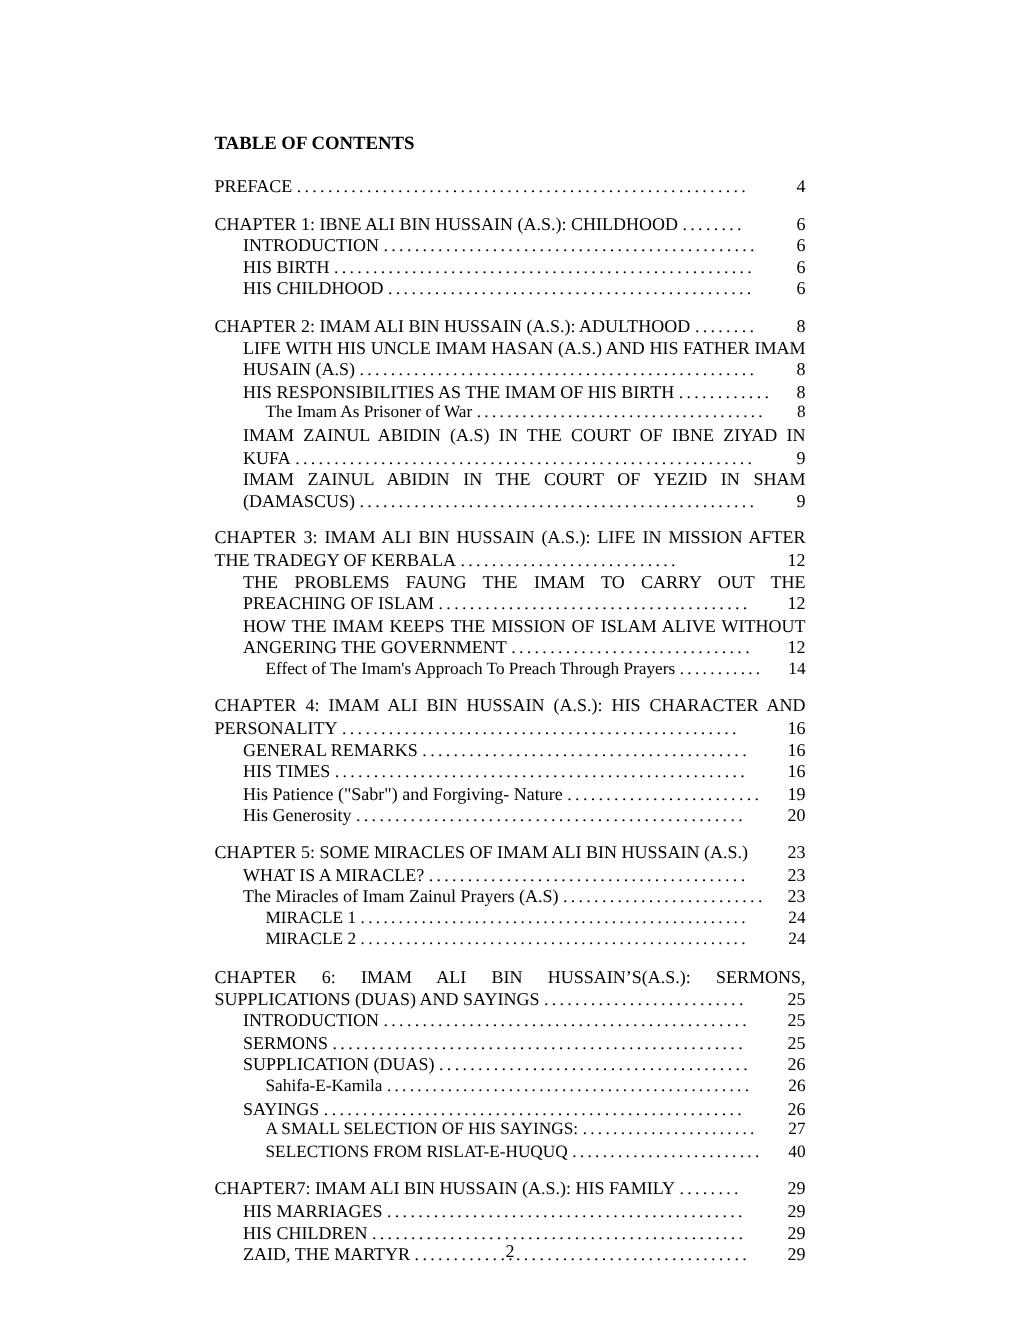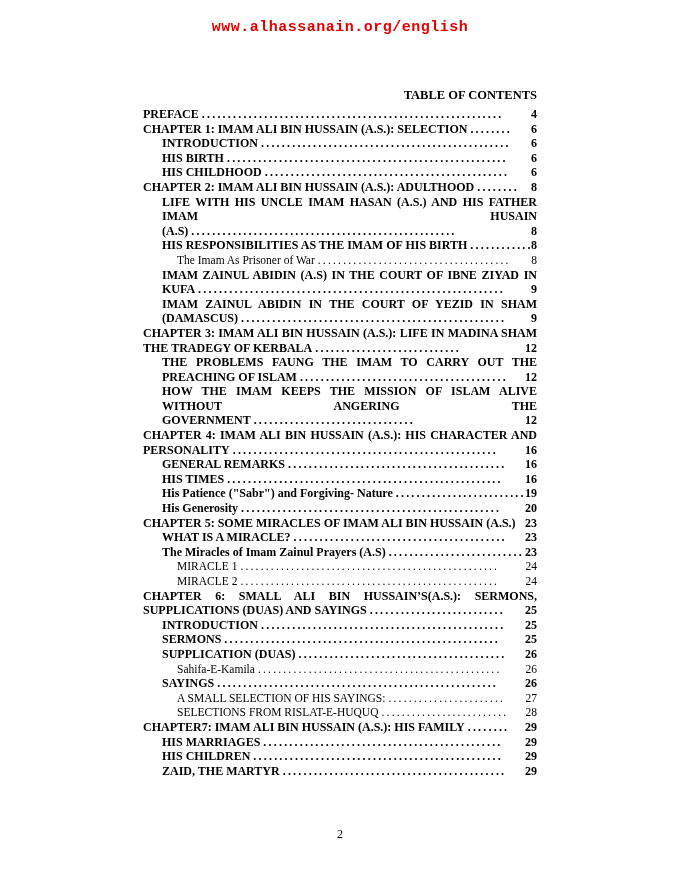--- a/index.html
+++ b/index.html
@@ -29,37 +29,37 @@
     cursor: pointer;
   }
   .toc-title {
     position: absolute;
     top: 88px;
     left: 143px;
     width: 394px;
     margin: 0;
     font-size: 12.5px;
     font-weight: 700;
-    text-align: right;
+    text-align: left;
   }
   .toc {
     position: absolute;
     top: 107px;
     left: 143px;
     width: 394px;
     font-size: 12px;
     line-height: 14.6px;
   }
   .entry {
     position: relative;
     text-align: justify;
   }
-  .entry.lvl1 { padding-left: 19px; font-weight: bold; }
+  .entry.lvl1 { padding-left: 19px; }
   .entry.lvl2 { padding-left: 34px; font-size: 11.5px; }
-  .entry.bold { font-weight: 700; }
+  .entry.bold { font-weight: 400; margin-top: 10px; }
   .dots {
     letter-spacing: 2.2px;
     padding-left: 3px;
     white-space: nowrap;
   }
   .pg {
     position: absolute;
     right: 0;
     bottom: 0;
   }
@@ -69,57 +69,57 @@
     left: 0;
     width: 680px;
     text-align: center;
     font-size: 12px;
   }
 </style>
 </head>
 <body>
 
 <div class="page">
-  <div class="site-url" style="color: rgb(230, 0, 0);">www.alhassanain.org/english</div>
 
   <h1 class="toc-title">TABLE OF CONTENTS</h1>
 
   <div class="toc">
       <div class="entry lvl0 bold"><span class="t">PREFACE</span><span class="dots">..........................................................</span><span class="pg">4</span></div>
-      <div class="entry lvl0 bold"><span class="t">CHAPTER 1: IMAM ALI BIN HUSSAIN (A.S.): SELECTION</span><span class="dots">........</span><span class="pg">6</span></div>
+      <div class="entry lvl0 bold"><span class="t">CHAPTER 1: IBNE ALI BIN HUSSAIN (A.S.): CHILDHOOD</span><span class="dots">........</span><span class="pg">6</span></div>
       <div class="entry lvl1"><span class="t">INTRODUCTION</span><span class="dots">................................................</span><span class="pg">6</span></div>
       <div class="entry lvl1"><span class="t">HIS BIRTH</span><span class="dots">......................................................</span><span class="pg">6</span></div>
       <div class="entry lvl1"><span class="t">HIS CHILDHOOD</span><span class="dots">...............................................</span><span class="pg">6</span></div>
       <div class="entry lvl0 bold"><span class="t">CHAPTER 2: IMAM ALI BIN HUSSAIN (A.S.): ADULTHOOD</span><span class="dots">........</span><span class="pg">8</span></div>
       <div class="entry lvl1"><span class="t">LIFE WITH HIS UNCLE IMAM HASAN (A.S.) AND HIS FATHER IMAM HUSAIN (A.S)</span><span class="dots">...................................................</span><span class="pg">8</span></div>
       <div class="entry lvl1"><span class="t">HIS RESPONSIBILITIES AS THE IMAM OF HIS BIRTH</span><span class="dots">............</span><span class="pg">8</span></div>
       <div class="entry lvl2"><span class="t">The Imam As Prisoner of War</span><span class="dots">......................................</span><span class="pg">8</span></div>
       <div class="entry lvl1"><span class="t">IMAM ZAINUL ABIDIN (A.S) IN THE COURT OF IBNE ZIYAD IN KUFA</span><span class="dots">...........................................................</span><span class="pg">9</span></div>
       <div class="entry lvl1"><span class="t">IMAM ZAINUL ABIDIN IN THE COURT OF YEZID IN SHAM (DAMASCUS)</span><span class="dots">...................................................</span><span class="pg">9</span></div>
-      <div class="entry lvl0 bold"><span class="t">CHAPTER 3: IMAM ALI BIN HUSSAIN (A.S.): LIFE IN MADINA SHAM THE TRADEGY OF KERBALA</span><span class="dots">............................</span><span class="pg">12</span></div>
+      <div class="entry lvl0 bold"><span class="t">CHAPTER 3: IMAM ALI BIN HUSSAIN (A.S.): LIFE IN MISSION AFTER THE TRADEGY OF KERBALA</span><span class="dots">............................</span><span class="pg">12</span></div>
       <div class="entry lvl1"><span class="t">THE PROBLEMS FAUNG THE IMAM TO CARRY OUT THE PREACHING OF ISLAM</span><span class="dots">........................................</span><span class="pg">12</span></div>
       <div class="entry lvl1"><span class="t">HOW THE IMAM KEEPS THE MISSION OF ISLAM ALIVE WITHOUT ANGERING THE GOVERNMENT</span><span class="dots">...............................</span><span class="pg">12</span></div>
+      <div class="entry lvl2"><span class="t">Effect of The Imam's Approach To Preach Through Prayers</span><span class="dots">...........</span><span class="pg">14</span></div>
       <div class="entry lvl0 bold"><span class="t">CHAPTER 4: IMAM ALI BIN HUSSAIN (A.S.): HIS CHARACTER AND PERSONALITY</span><span class="dots">...................................................</span><span class="pg">16</span></div>
       <div class="entry lvl1"><span class="t">GENERAL REMARKS</span><span class="dots">..........................................</span><span class="pg">16</span></div>
       <div class="entry lvl1"><span class="t">HIS TIMES</span><span class="dots">.....................................................</span><span class="pg">16</span></div>
       <div class="entry lvl1"><span class="t">His Patience ("Sabr") and Forgiving- Nature</span><span class="dots">.........................</span><span class="pg">19</span></div>
       <div class="entry lvl1"><span class="t">His Generosity</span><span class="dots">..................................................</span><span class="pg">20</span></div>
       <div class="entry lvl0 bold"><span class="t">CHAPTER 5: SOME MIRACLES OF IMAM ALI BIN HUSSAIN (A.S.)</span><span class="dots"></span><span class="pg">23</span></div>
       <div class="entry lvl1"><span class="t">WHAT IS A MIRACLE?</span><span class="dots">.........................................</span><span class="pg">23</span></div>
       <div class="entry lvl1"><span class="t">The Miracles of Imam Zainul Prayers (A.S)</span><span class="dots">..........................</span><span class="pg">23</span></div>
       <div class="entry lvl2"><span class="t">MIRACLE 1</span><span class="dots">...................................................</span><span class="pg">24</span></div>
       <div class="entry lvl2"><span class="t">MIRACLE 2</span><span class="dots">...................................................</span><span class="pg">24</span></div>
-      <div class="entry lvl0 bold"><span class="t">CHAPTER 6: SMALL ALI BIN HUSSAIN’S(A.S.): SERMONS, SUPPLICATIONS (DUAS) AND SAYINGS</span><span class="dots">..........................</span><span class="pg">25</span></div>
+      <div class="entry lvl0 bold"><span class="t">CHAPTER 6: IMAM ALI BIN HUSSAIN’S(A.S.): SERMONS, SUPPLICATIONS (DUAS) AND SAYINGS</span><span class="dots">..........................</span><span class="pg">25</span></div>
       <div class="entry lvl1"><span class="t">INTRODUCTION</span><span class="dots">...............................................</span><span class="pg">25</span></div>
       <div class="entry lvl1"><span class="t">SERMONS</span><span class="dots">.....................................................</span><span class="pg">25</span></div>
       <div class="entry lvl1"><span class="t">SUPPLICATION (DUAS)</span><span class="dots">........................................</span><span class="pg">26</span></div>
       <div class="entry lvl2"><span class="t">Sahifa-E-Kamila</span><span class="dots">................................................</span><span class="pg">26</span></div>
       <div class="entry lvl1"><span class="t">SAYINGS</span><span class="dots">......................................................</span><span class="pg">26</span></div>
       <div class="entry lvl2"><span class="t">A SMALL SELECTION OF HIS SAYINGS:</span><span class="dots">.......................</span><span class="pg">27</span></div>
-      <div class="entry lvl2"><span class="t">SELECTIONS FROM RISLAT-E-HUQUQ</span><span class="dots">.........................</span><span class="pg">28</span></div>
+      <div class="entry lvl2"><span class="t">SELECTIONS FROM RISLAT-E-HUQUQ</span><span class="dots">.........................</span><span class="pg">40</span></div>
       <div class="entry lvl0 bold"><span class="t">CHAPTER7: IMAM ALI BIN HUSSAIN (A.S.): HIS FAMILY</span><span class="dots">........</span><span class="pg">29</span></div>
       <div class="entry lvl1"><span class="t">HIS MARRIAGES</span><span class="dots">..............................................</span><span class="pg">29</span></div>
       <div class="entry lvl1"><span class="t">HIS CHILDREN</span><span class="dots">................................................</span><span class="pg">29</span></div>
       <div class="entry lvl1"><span class="t">ZAID, THE MARTYR</span><span class="dots">...........................................</span><span class="pg">29</span></div>
     </div>
 
   <div class="footer-num">2</div>
 </div>
 
 </body></html>

